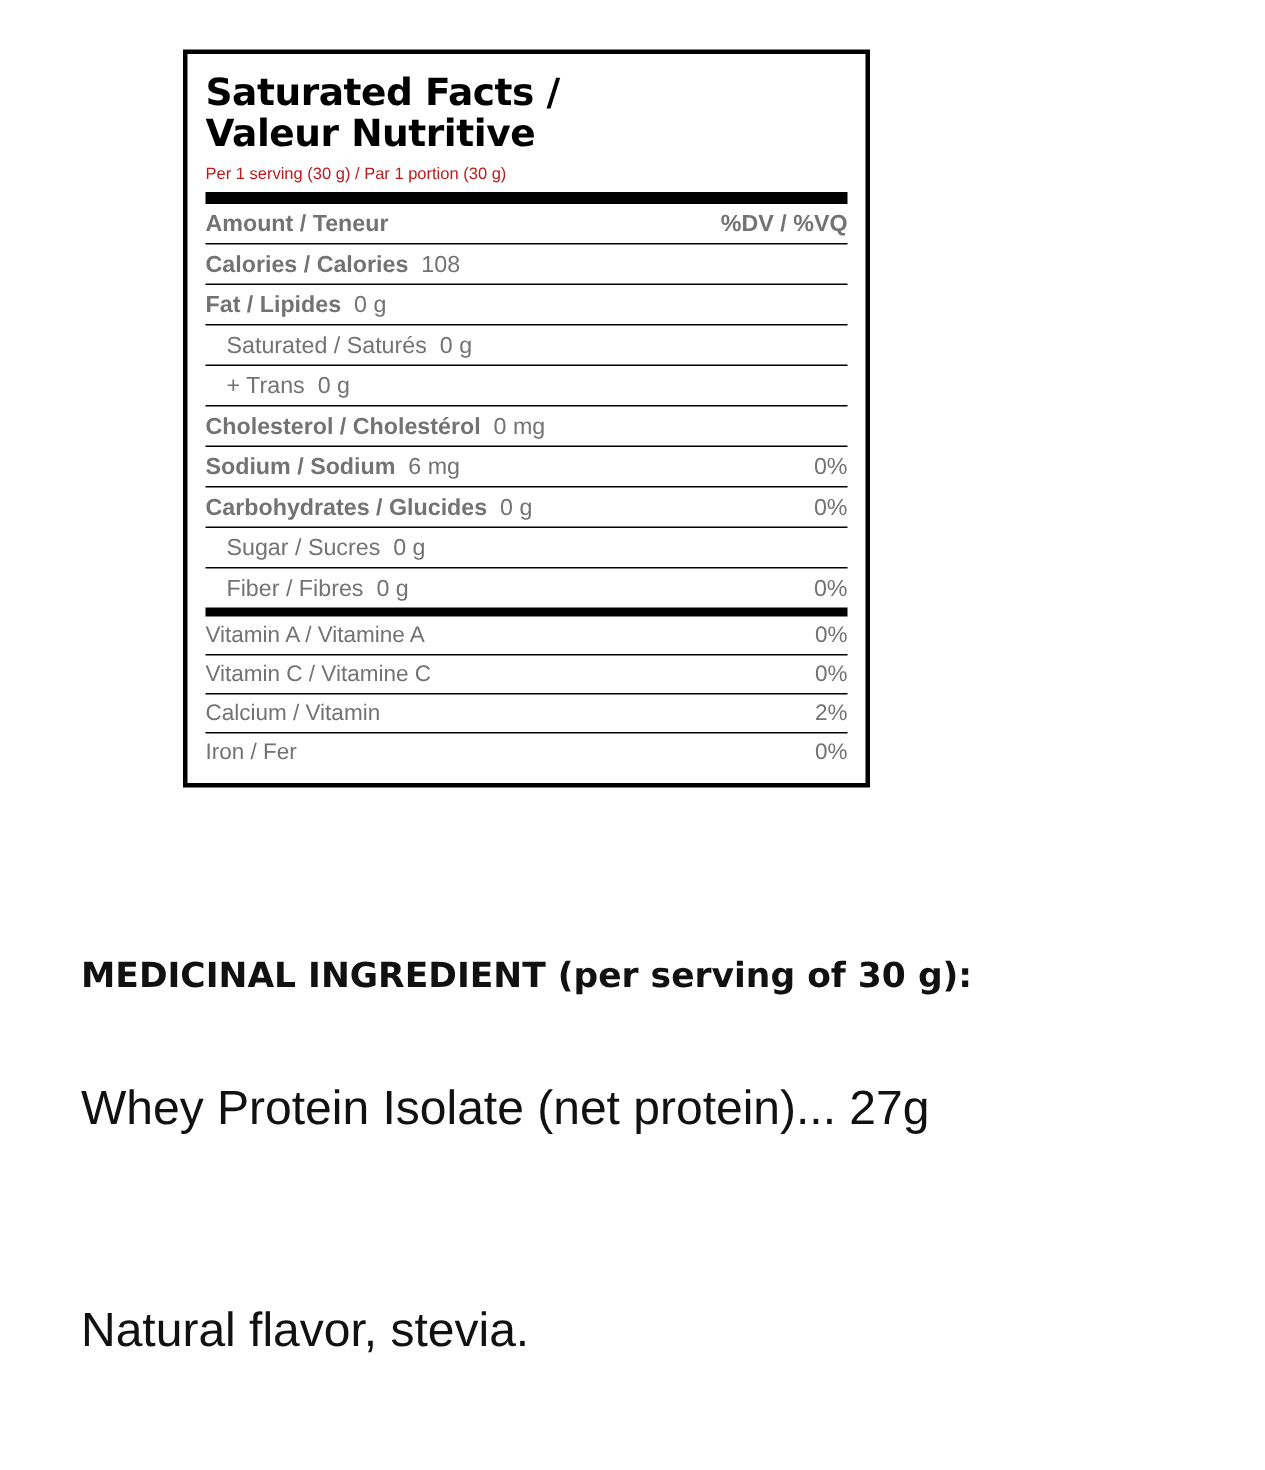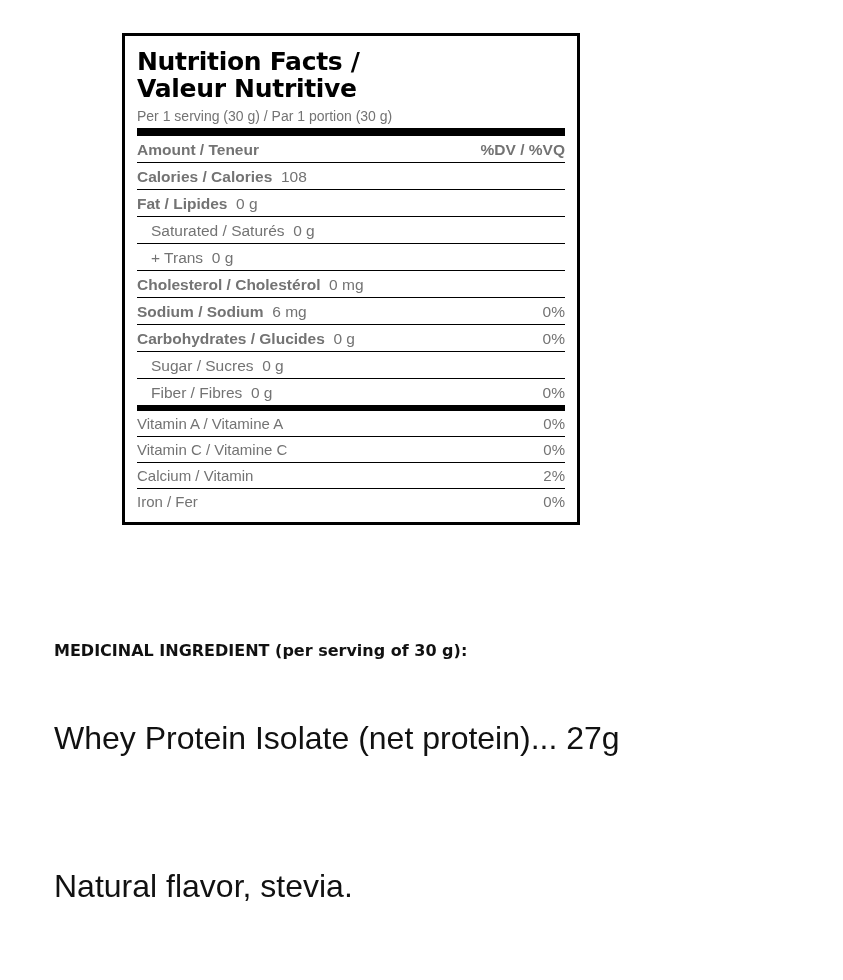--- a/index.html
+++ b/index.html
@@ -38,25 +38,25 @@
     font-weight: bold;
     font-size: 25px;
     line-height: 27px;
     letter-spacing: -0.3px;
     color: #000000;
     margin: 2px 0 0 0;
   }
   .nf-title .line2 { display: block; }
 
   .nf-serving {
-    font-size: 14px;
+    font-size: 11px;
     line-height: 18px;
     margin-top: 5px;
     margin-bottom: 0;
-    color: #737373;
+    color: #b91c1c;
   }
 
   .rule-thick {
     border-bottom: 8px solid #000000;
     margin: 3px 0 0 0;
   }
   .rule-med {
     border-bottom: 5px solid #000000;
   }
   .rule-thin {
@@ -94,21 +94,21 @@
   
   .ing-block {
     position: absolute;
     left: 54px;
     top: 636px;
     width: 740px;
   }
   .ing-heading {
     font-family: "DejaVu Sans", sans-serif;
     font-weight: bold;
-    font-size: 16px;
+    font-size: 23px;
     line-height: 30px;
     color: #111111;
     margin: 0;
   }
   .ing-body {
     font-size: 32px;
     line-height: 32px;
     color: #111111;
     margin: 0;
   }
@@ -117,21 +117,21 @@
   .sp-3 { height: 58px; }
 </style>
 </head>
 <body>
 
 <div class="page">
 
   <div class="nf-panel">
 
     <div class="nf-title">
-      <span>Nutrition Facts /</span>
+      <span>Saturated Facts /</span>
       <span class="line2">Valeur Nutritive</span>
     </div>
 
     <div class="nf-serving">Per 1 serving (30 g) / Par 1 portion (30 g)</div>
 
     <div class="rule-thick"></div>
 
     <div class="nf-row nf-head">
       <span class="left">Amount / Teneur</span>
       <span class="right">%DV / %VQ</span>

